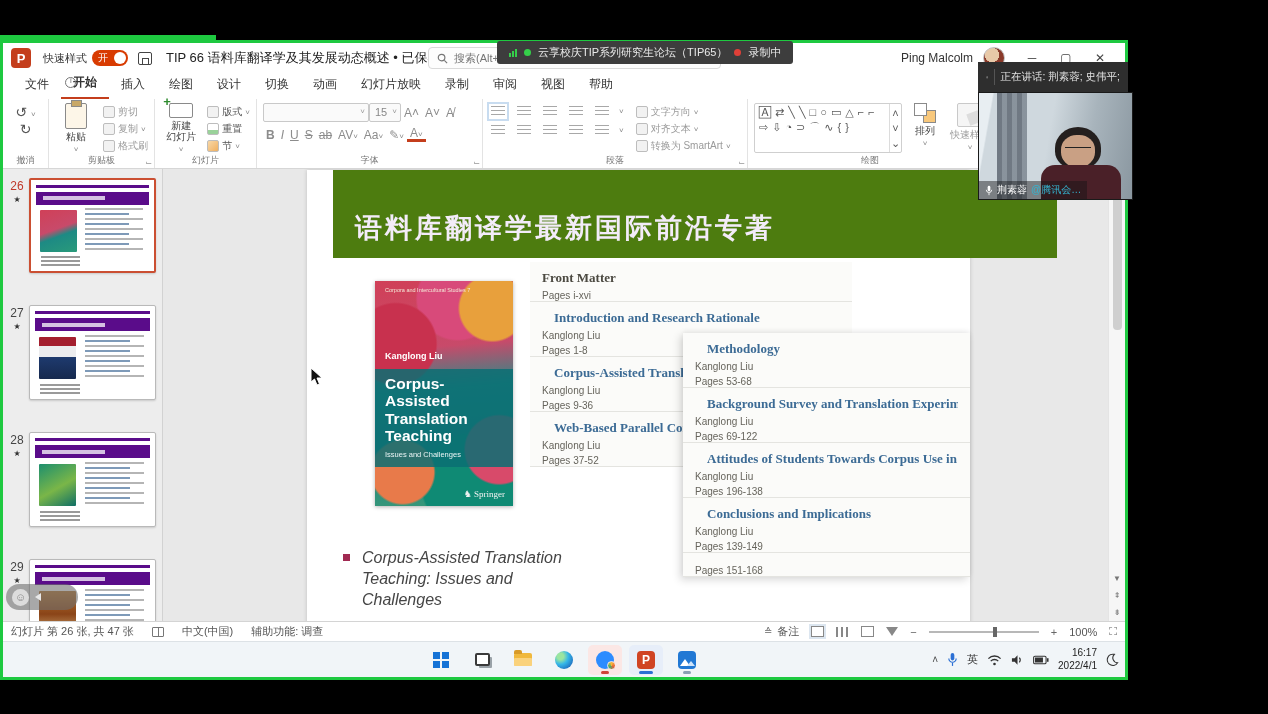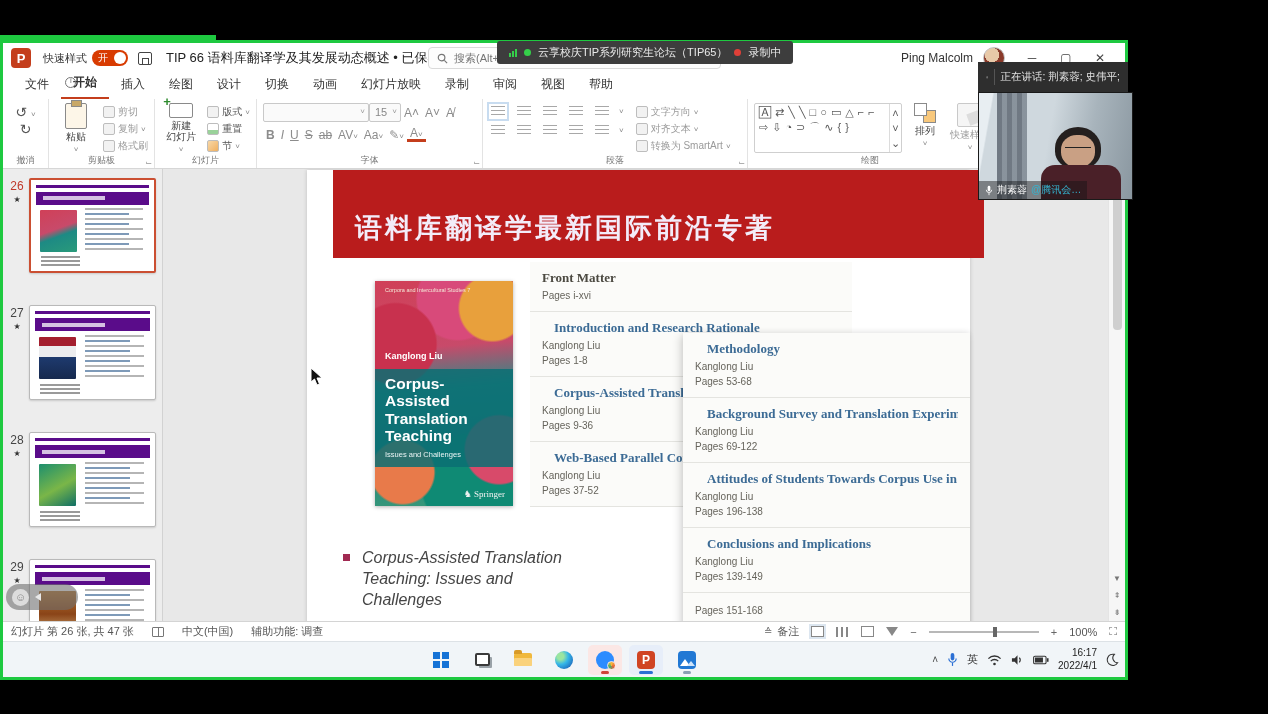--- a/index.html
+++ b/index.html
@@ -97,21 +97,21 @@
   .mini-lines { position:absolute; left:44%; top:31%; width:51%; height:55%; display:flex; flex-direction:column; gap:3px; }
   .mini-lines i { height:2px; background:#b5b5b5; }
   .mini-lines i:nth-child(odd) { width:92%; } .mini-lines i:nth-child(even) { width:70%; background:#7e9ab8; }
   .mini-foot { position:absolute; left:8%; top:84%; width:32%; display:flex; flex-direction:column; gap:2px; }
   .mini-foot i { height:2px; background:#9a9a9a; }
   .thumb-item.partial { height:12px; margin-bottom:0; }
   .thumb-item.partial .thumb-box { height:10px; }
 
   .canvas-area { flex:1 1 auto; position:relative; overflow:hidden; }
   .slide { position:absolute; left:144px; top:1px; width:663px; height:460px; background:#fff; box-shadow:0 0 4px rgba(0,0,0,.18); }
-  .banner { position:absolute; left:26px; top:0; width:651px; height:88px; background:#b91c1c;
+  .banner { position:absolute; left:26px; top:0; width:724px; height:88px; background:#4d7c0f;
     display:flex; align-items:flex-end; padding:0 0 12px 22px; }
   .slide-title { font-family:"DejaVu Serif","Liberation Serif",serif; font-weight:bold; font-size:27px;
     color:#f3ecf9; letter-spacing:3px; }
 
   
   .cover { position:absolute; left:68px; top:111px; width:138px; height:225px; overflow:hidden;
     box-shadow:0 1px 4px rgba(0,0,0,.3);
     background:
       radial-gradient(circle at 85% 12%, #e8a03c 0 14%, transparent 15%),
       radial-gradient(circle at 15% 28%, #c8314e 0 20%, transparent 21%),
@@ -124,21 +124,21 @@
   .cover .c-author { font-size:9px; color:#fff; font-weight:bold; padding:58px 0 0 10px; }
   .cover .band { margin-top:8px; background:rgba(10,110,115,.85); padding:6px 10px 8px; }
   .cover .c-title { font-size:15.5px; line-height:1.12; font-weight:bold; color:#fff; }
   .cover .c-sub { font-size:7.5px; color:#eaf4f4; margin-top:6px; }
   .cover .springer { position:absolute; right:8px; bottom:7px; font-size:9px; color:#f2f2f2; font-family:"Liberation Serif",serif; }
 
   
   .toc-panel { position:absolute; background:#fbfbf9; }
   .toc-left { left:223px; top:92px; width:322px; }
   .toc-right { left:376px; top:163px; width:287px; box-shadow:-3px 3px 8px rgba(0,0,0,.15), 0 -2px 5px rgba(0,0,0,.06); }
-  .toc-row { border-bottom:1px solid #e4e4e0; padding:8px 12px 10px; }
+  .toc-row { border-bottom:1px solid #e4e4e0; padding:8px 12px 0; }
   .toc-title { font-family:"Liberation Serif","DejaVu Serif",serif; font-size:13px; font-weight:600; color:#4c4a42; white-space:nowrap; overflow:hidden; }
   .toc-title.link { color:#3c6b95;margin-left:12px; }
   .toc-author { font-size:10px; color:#66645c; margin-top:4px; }
   .toc-pages { font-size:10px; color:#66645c; margin-top:4px; }
 
   .bullet-line { position:absolute; left:28px; top:377px; width:250px; display:flex; gap:12px;justify-content:center; }
   .bullet-sq { width:7px; height:7px; background:#a12a52; margin-top:7px; flex:0 0 auto; }
   .bullet-text { font-size:16px; font-style:italic; color:#454545; line-height:1.32; width:215px; }
 
   

